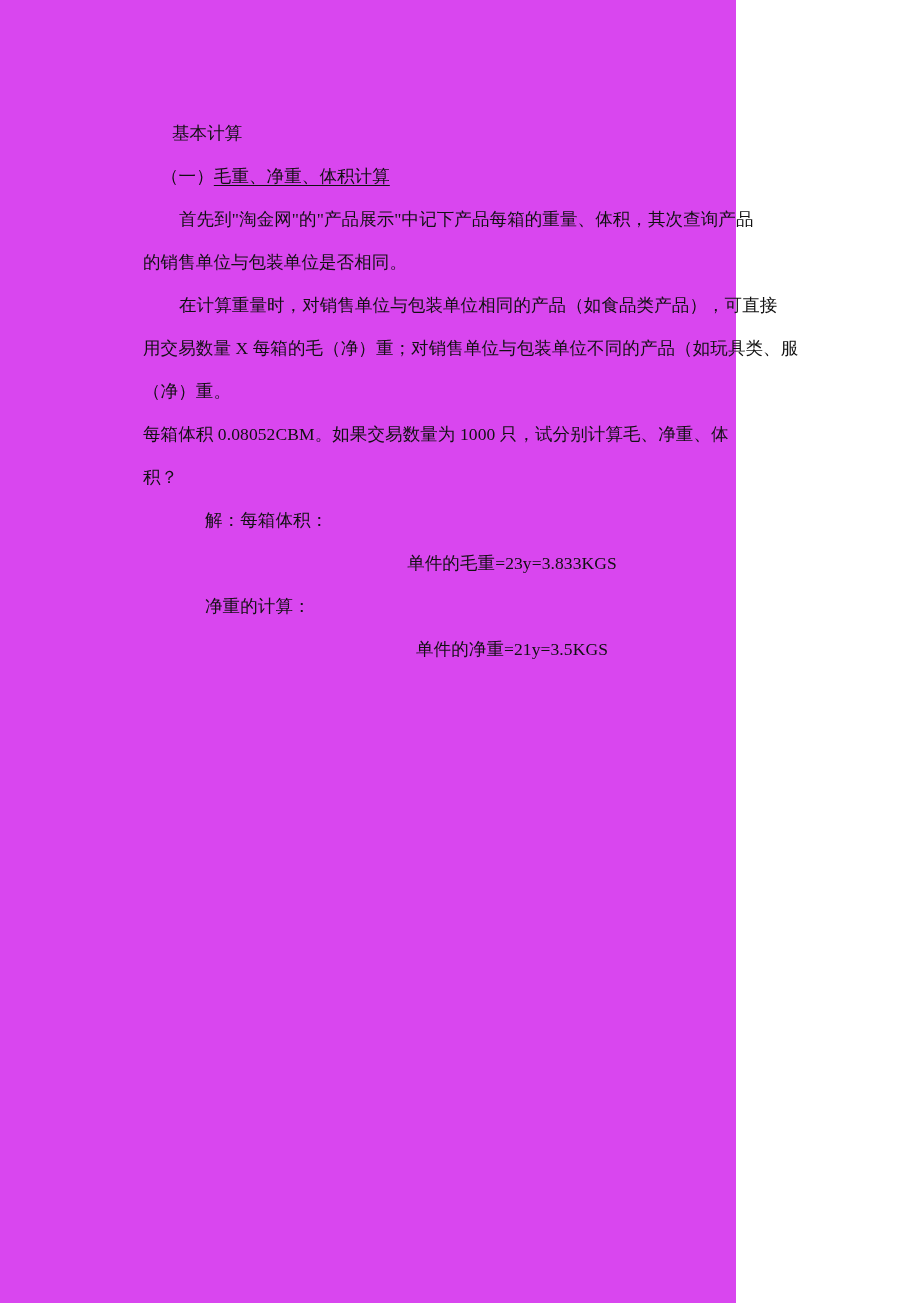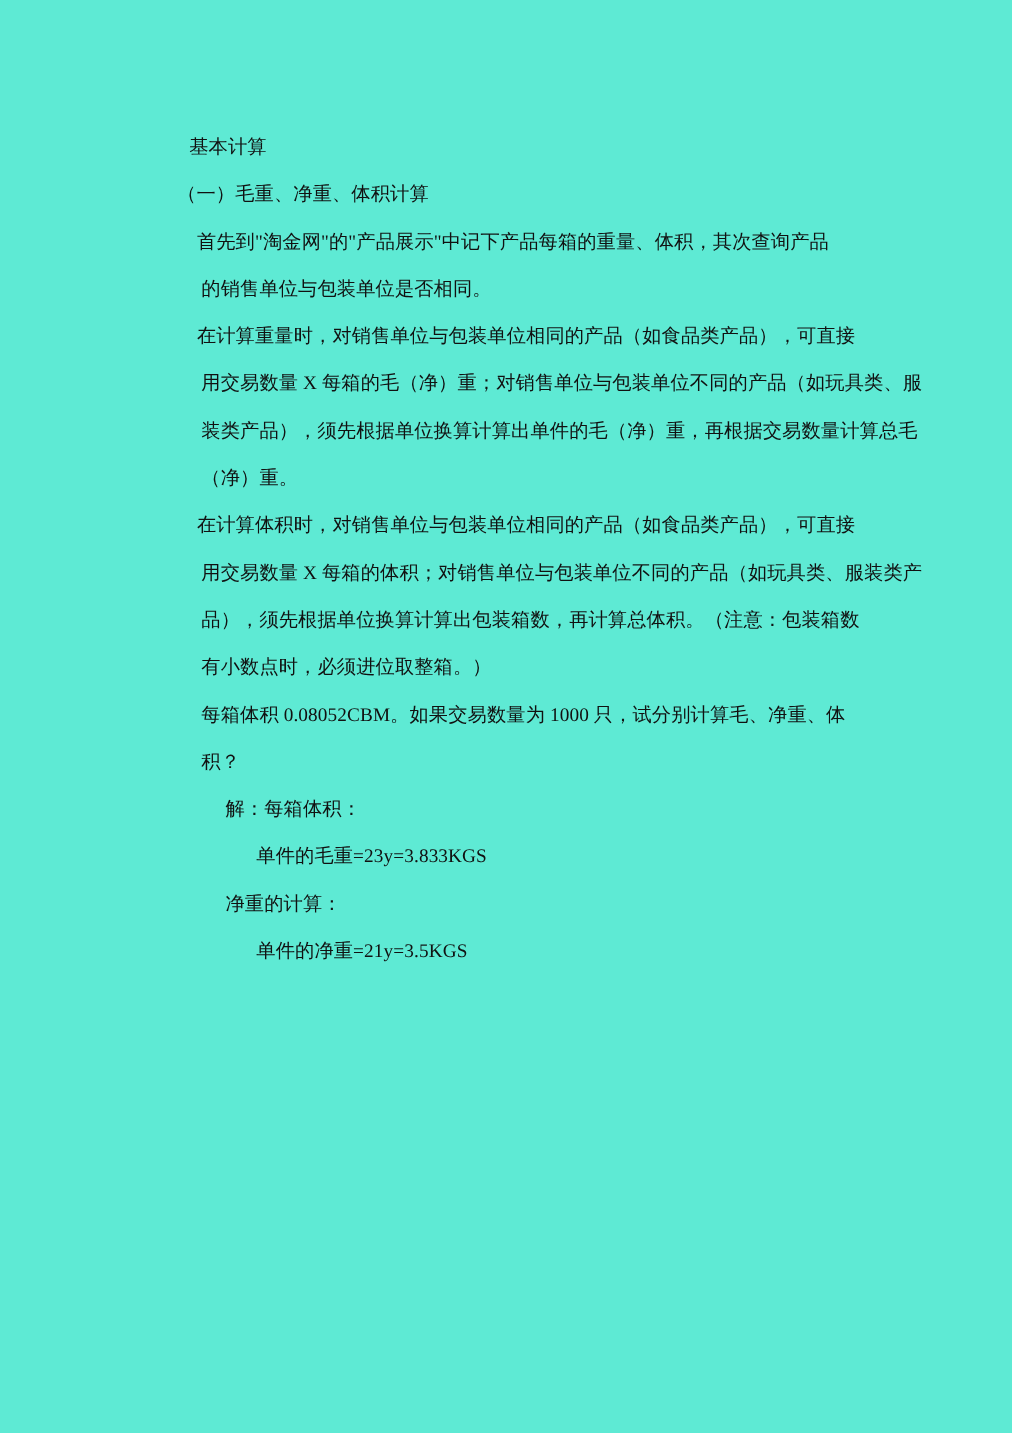--- a/index.html
+++ b/index.html
@@ -13,48 +13,49 @@
     height: 1303px;
     position: relative;
     font-family: "Liberation Serif", "DejaVu Serif", serif;
     color: #000000;
     overflow: hidden;
   }
   .page {
     position: absolute;
     left: 0;
     top: 0;
-    width: 920px;
+    width: 736px;
     height: 1303px;
-    background: #5eead4;
+    background: #d946ef;
   }
   .doc-body {
     position: absolute;
     left: 143px;
     top: 112px;
     width: 648px;
   }
   
   .line {
     font-size: 17.5px;
     line-height: 43px;
     height: 43px;
     white-space: pre;
     letter-spacing: 0.1px;
     color: #111111;
   }
   
   .ind-hdr   { padding-left: 29px; }   
   .ind-sub   { padding-left: 18px; }   
   .ind-first { padding-left: 36px; }   
-  .ind-none  { padding-left: 0px; margin-left: 40px;  }   
+  .ind-none  { padding-left: 0px;  }   
   .ind-sol   { padding-left: 62px; }   
-  .ind-formula { padding-left: 90px; } 
+  .ind-formula { padding-left: 90px; text-align: center; } 
 
   .u {
+    text-decoration: underline;
     text-underline-offset: 3px;
     text-decoration-thickness: 1px;
     margin-top: 19px;
   }
 </style>
 </head>
 <body>
 
 <div class="page">
   <div class="doc-body">
@@ -64,30 +65,23 @@
     <div class="line ind-sub"><span>（一）</span><span class="u">毛重、净重、体积计算</span></div>
 
     <div>
       <div class="line ind-first">首先到"淘金网"的"产品展示"中记下产品每箱的重量、体积，其次查询产品</div>
       <div class="line ind-none">的销售单位与包装单位是否相同。</div>
     </div>
 
     <div>
       <div class="line ind-first">在计算重量时，对销售单位与包装单位相同的产品（如食品类产品），可直接</div>
       <div class="line ind-none">用交易数量 X 每箱的毛（净）重；对销售单位与包装单位不同的产品（如玩具类、服</div>
-      <div class="line ind-none">装类产品），须先根据单位换算计算出单件的毛（净）重，再根据交易数量计算总毛</div>
       <div class="line ind-none">（净）重。</div>
     </div>
 
-    <div>
-      <div class="line ind-first">在计算体积时，对销售单位与包装单位相同的产品（如食品类产品），可直接</div>
-      <div class="line ind-none">用交易数量 X 每箱的体积；对销售单位与包装单位不同的产品（如玩具类、服装类产</div>
-      <div class="line ind-none">品），须先根据单位换算计算出包装箱数，再计算总体积。（注意：包装箱数</div>
-      <div class="line ind-none">有小数点时，必须进位取整箱。）</div>
-    </div>
 
     <div>
       <div class="line ind-none">每箱体积 0.08052CBM。如果交易数量为 1000 只，试分别计算毛、净重、体</div>
       <div class="line ind-none">积？</div>
     </div>
 
     <div>
       <div class="line ind-sol">解：每箱体积：</div>
       <div class="line ind-formula">单件的毛重=23y=3.833KGS</div>
       <div class="line ind-sol">净重的计算：</div>

